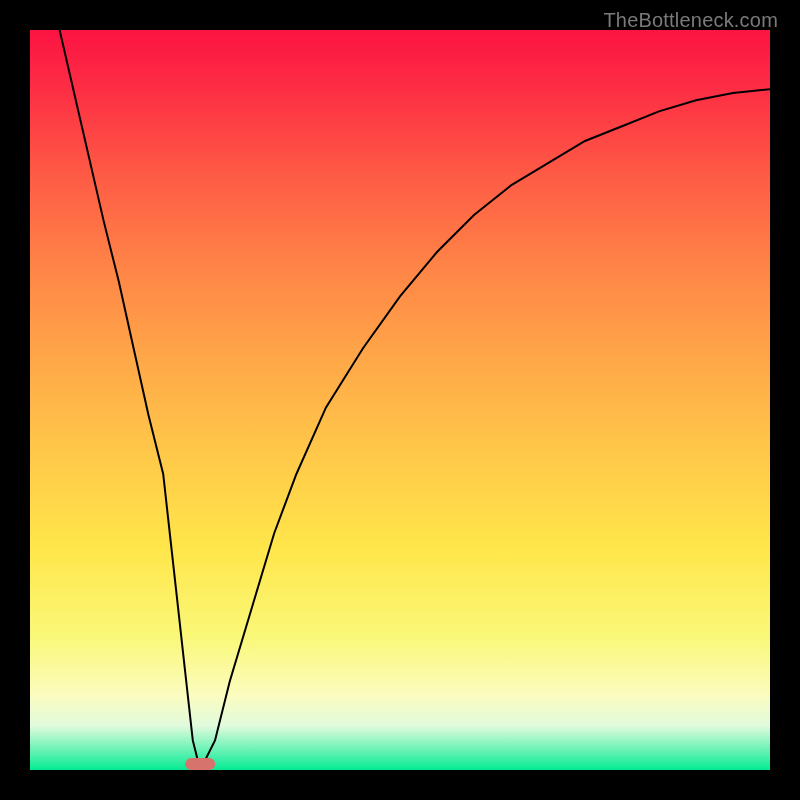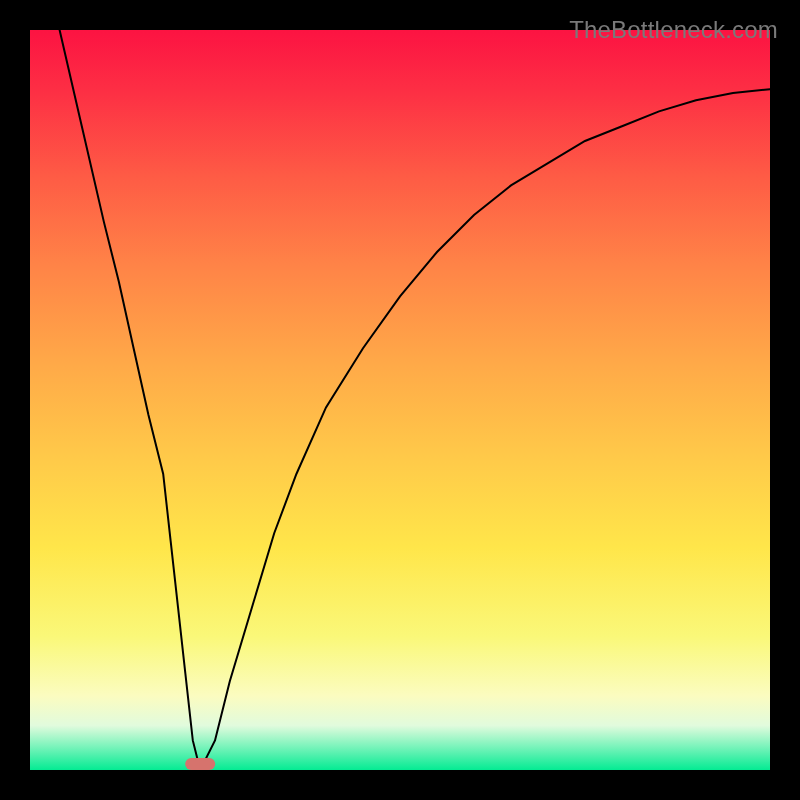--- a/index.html
+++ b/index.html
@@ -12,24 +12,24 @@
     font-family: Arial, Helvetica, sans-serif;
   }
   .frame {
     position: relative;
     width: 800px;
     height: 800px;
     background: #000;
   }
   .watermark {
     position: absolute;
-    top: 16px;
+    top: 9px;
     right: 22px;
     color: #7a7a7a;
-    font-size: 24px;
+    font-size: 20px;
     font-weight: 500;
     letter-spacing: 0.2px;
     z-index: 10;
   }
   .plot-area {
     position: absolute;
     top: 30px;
     left: 30px;
     width: 740px;
     height: 740px;

